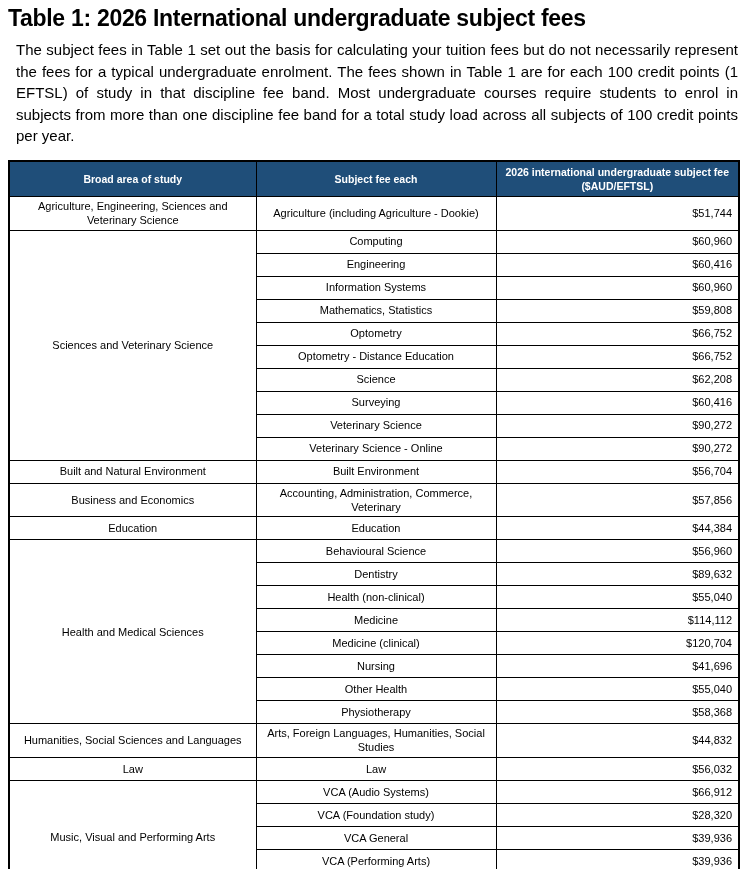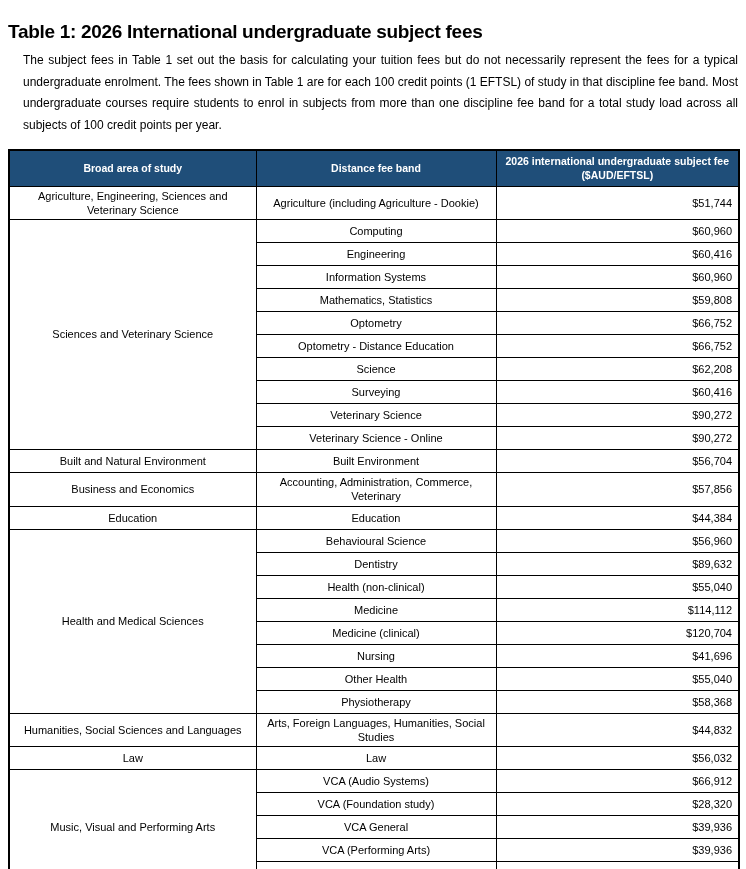--- a/index.html
+++ b/index.html
@@ -5,30 +5,30 @@
   * { box-sizing: border-box; }
   html, body { margin: 0; padding: 0; background: #ffffff; }
   body {
     width: 746px; height: 869px;
     font-family: "Liberation Sans", sans-serif;
     color: #000000;
     overflow: hidden;
   }
   .page { padding: 2px 8px 0 8px; }
   .doc-title {
-    font-size: 19px;
+    font-size: 23px;
     font-weight: bold;
-    margin: 19px 0 7px 0;
+    margin: 3px 0 7px 0;
     letter-spacing: -0.3px;
   }
   .intro {
-    font-size: 12px;
+    font-size: 15px;
     line-height: 21.5px;
     text-align: justify;
-    margin: 0 0 13px 15px;
+    margin: 0 0 13px 8px;
   }
   table.fees {
     border-collapse: collapse;
     width: 730px;
     table-layout: fixed;
     border: 2px solid #000000;
   }
   table.fees th, table.fees td {
     border: 1px solid #000000;
   }
@@ -65,21 +65,21 @@
 
   <table class="fees">
     <colgroup>
       <col style="width:247px">
       <col style="width:240px">
       <col style="width:243px">
     </colgroup>
     <thead>
       <tr>
         <th>Broad area of study</th>
-        <th>Distance fee band</th>
+        <th>Subject fee each</th>
         <th>2026 international undergraduate subject fee ($AUD/EFTSL)</th>
       </tr>
     </thead>
     <tbody>
         <tr>
           <td class="area-cell" rowspan="1">Agriculture, Engineering, Sciences and Veterinary Science</td>
           <td class="band-cell">Agriculture (including Agriculture - Dookie)</td>
           <td class="fee-cell">$51,744</td>
         </tr>
         <tr>

